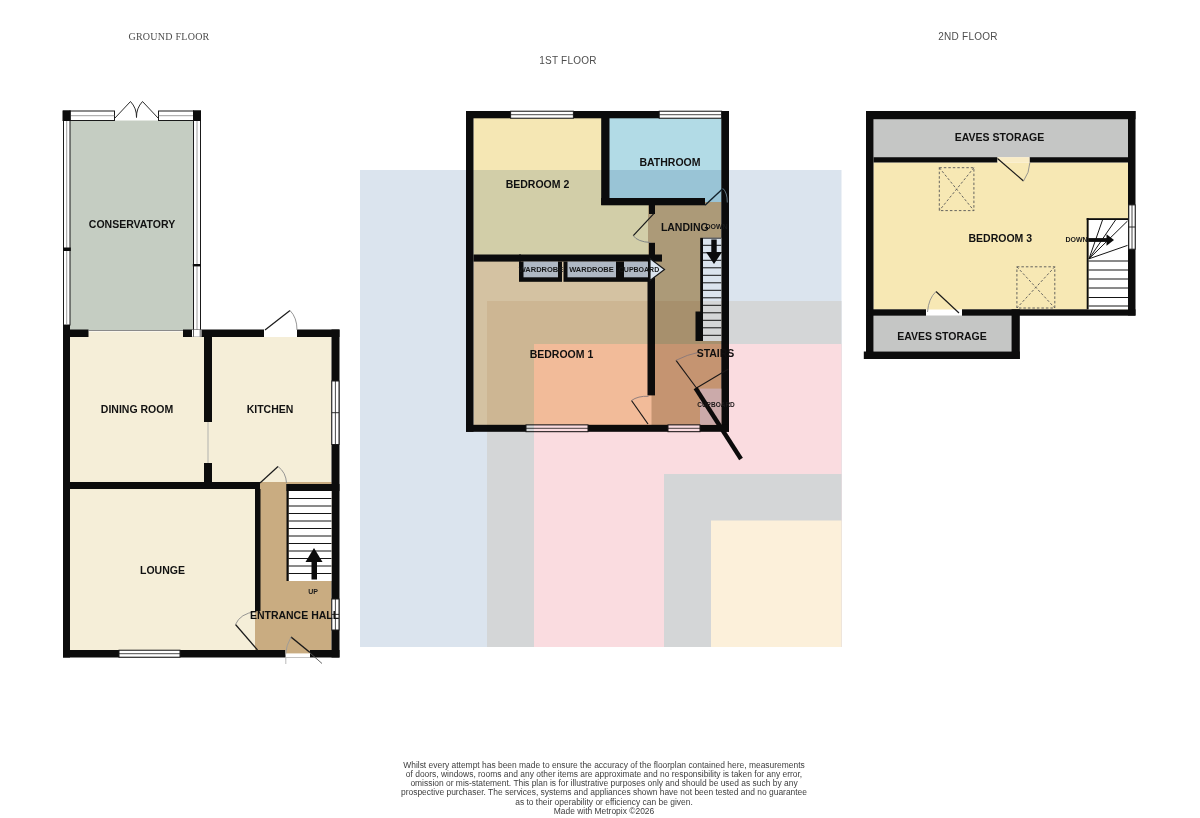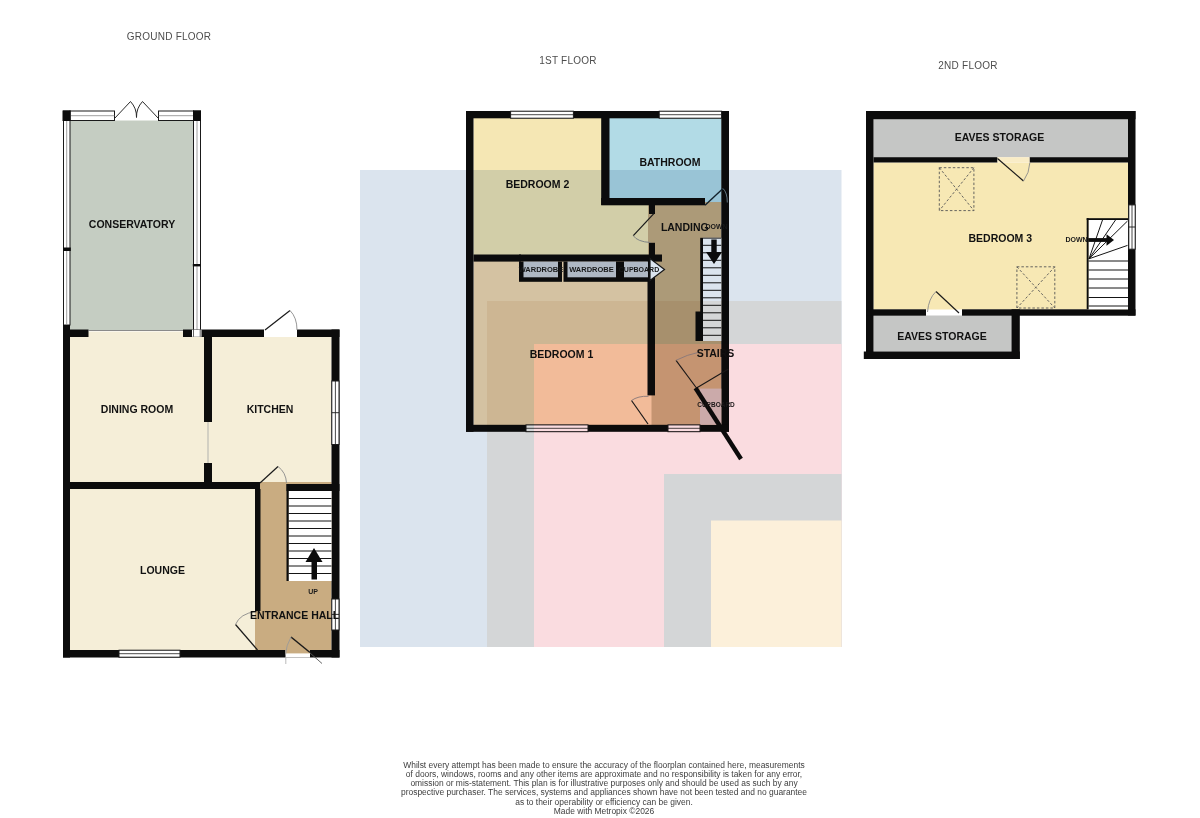--- a/index.html
+++ b/index.html
@@ -4,25 +4,25 @@
 <style>
   html,body{margin:0;padding:0;background:#ffffff;width:1200px;height:818px;overflow:hidden;}
   body{font-family:"Liberation Sans", sans-serif;position:relative;}
   .title{position:absolute;font-size:10px;color:#4d4d4d;letter-spacing:0.25px;white-space:nowrap;transform:translateX(-50%);}
   .disc{position:absolute;top:760.5px;left:4px;width:1200px;text-align:center;font-size:8.45px;line-height:9.3px;color:#3f3f3f;}
   svg{position:absolute;top:0;left:0;}
 </style>
 </head>
 <body>
 
-<div class="title" style="left:169px;top:31px;">GROUND FLOOR</div>
+<div class="title" style="left:169px;top:31px;font-family:Liberation Serif, serif;">GROUND FLOOR</div>
 
 <div class="title" style="left:568px;top:31px;margin-top:24px;">1ST FLOOR</div>
 
-<div class="title" style="left:968px;top:31px;margin-top:29px;">2ND FLOOR</div>
+<div class="title" style="left:968px;top:31px;">2ND FLOOR</div>
 <svg width="1200" height="818" viewBox="0 0 1200 818">
 
 <rect x="360" y="170" width="481.5" height="477" fill="#dbe4ee"></rect>
 
 <rect x="487" y="301" width="354.5" height="346" fill="#d4d6d7"></rect>
 
 <rect x="534" y="344" width="307.5" height="303" fill="#fadce0"></rect>
 
 <rect x="664" y="474" width="177.5" height="173" fill="#d4d6d7"></rect>
 

